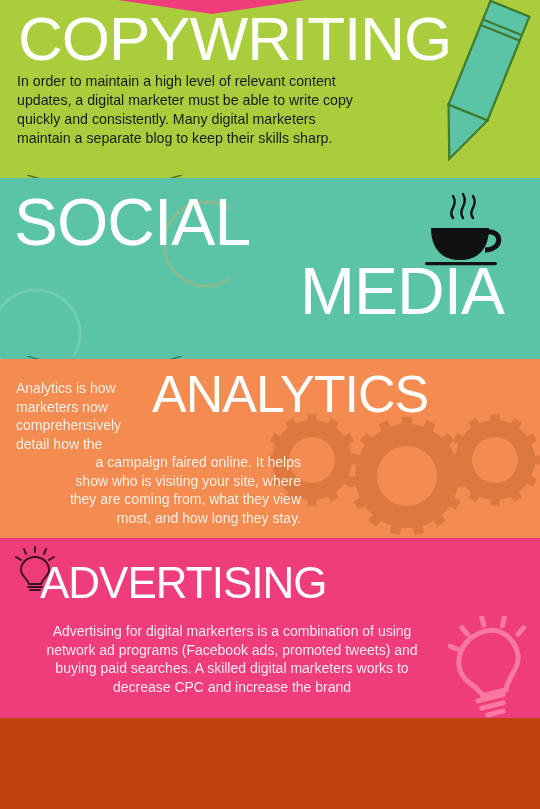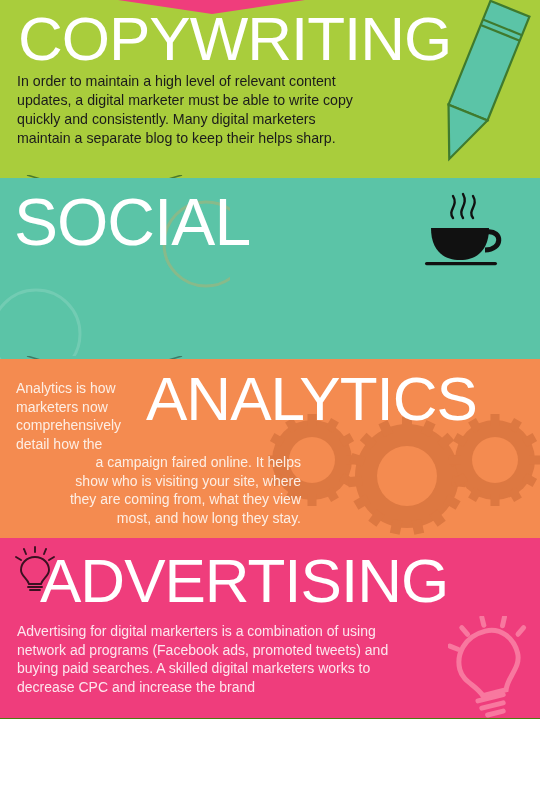--- a/index.html
+++ b/index.html
@@ -6,23 +6,23 @@
     margin: 0;
     padding: 0;
     background: #ffffff;
   }
   body {
     font-family: "Liberation Sans", sans-serif;
   }
   #infographic {
     position: relative;
     width: 540px;
-    height: 719px;
+    height: 809px;
     overflow: hidden;
-    background: #4d7c0f;
+    background: #c2410c;
   }
 
   
   .band {
     position: absolute;
     left: 0;
     width: 540px;
     overflow: visible;
   }
   .band-bg {
@@ -113,49 +113,50 @@
   }
   #copy-social {
     left: 14px; top: 79px;
     width: 520px;
     font-size: 14px;
     color: #f0f7f4;
   }
 
   
   #hl-analytics {
-    left: 146px; top: 9px;
-    font-size: 62px;
+    left: 152px; top: 9px;
+    font-size: 52px;
     letter-spacing: -1px;
   }
   #copy-analytics-narrow {
     left: 16px; top: 20px;
     width: 125px;
     font-size: 14px;
     color: #fdeee4;
   }
   #copy-analytics-wide {
     left: 16px; top: 94px;
     width: 285px;
     font-size: 14px;
     color: #fdeee4;
     text-align: right;
   }
 
   
   #hl-advertising {
-    left: 40px; top: 12px;
-    font-size: 62px;
+    left: 40px; top: 23px;
+    font-size: 44px;
     letter-spacing: -1px;
   }
   #copy-advertising {
     left: 17px; top: 84px;
     width: 430px;
     font-size: 14px;
     color: #fde6ee;
+    text-align: center;
   }
 
   
   .footer-line {
     position: absolute;
     left: 17px;
     color: #121212;
     font-weight: bold;
     font-size: 15px;
     letter-spacing: 0.2px;
@@ -198,21 +199,21 @@
 
     <svg class="top-notch" viewBox="0 0 540 14" preserveAspectRatio="none">
       <polygon points="118,0 305,0 212,14" fill="#ef3d7c"></polygon>
     </svg>
 
     <div class="headline" id="hl-copywriting">COPYWRITING</div>
 
     <div class="body-copy" id="copy-copywriting">In order to maintain a high level of relevant content
 updates, a digital marketer must be able to write copy
 quickly and consistently. Many digital marketers
-maintain a separate blog to keep their helps sharp.</div>
+maintain a separate blog to keep their skills sharp.</div>
 
     <svg class="deco" id="pencil-icon" width="128" height="180" viewBox="0 0 128 180">
       <g transform="rotate(22 64 90)">
 
         <polygon points="50,6 92,6 92,118 50,118" fill="#5bc4a7" stroke="#3f7a2e" stroke-width="2.2"></polygon>
 
         <line x1="50" y1="26" x2="92" y2="26" stroke="#3f7a2e" stroke-width="2.2"></line>
         <line x1="50" y1="32" x2="92" y2="32" stroke="#3f7a2e" stroke-width="2.2"></line>
 
         <polygon points="50,118 92,118 71,168" fill="#5bc4a7" stroke="#3f7a2e" stroke-width="2.2"></polygon>
@@ -229,20 +230,21 @@
     <div class="band-bg"></div>
 
     <svg class="deco" id="circles-icon" width="260" height="181" viewBox="0 0 260 181">
       <circle cx="66" cy="156" r="44" fill="none" stroke="#ffffff" stroke-width="3" opacity="0.14"></circle>
       <circle cx="236" cy="66" r="42" fill="none" stroke="#f3a24a" stroke-width="3" opacity="0.30"></circle>
     </svg>
 
     <div class="headline" id="hl-social">SOCIAL</div>
 
 
+    <div class="headline" id="hl-media">MEDIA</div>
 
     <svg class="deco" id="coffee-icon" width="86" height="78" viewBox="0 0 86 78">
 
       <path d="M30 26 C24 18, 36 14, 30 4" fill="none" stroke="#111111" stroke-width="2.4" stroke-linecap="round"></path>
       <path d="M40 26 C34 17, 46 13, 40 2" fill="none" stroke="#111111" stroke-width="2.4" stroke-linecap="round"></path>
       <path d="M50 26 C44 18, 56 14, 50 4" fill="none" stroke="#111111" stroke-width="2.4" stroke-linecap="round"></path>
 
       <path d="M8 36 L66 36 C66 58, 54 68, 37 68 C20 68, 8 58, 8 36 Z" fill="#111111"></path>
 
       <path d="M64 40 C80 38, 80 58, 62 58" fill="none" stroke="#111111" stroke-width="5"></path>

